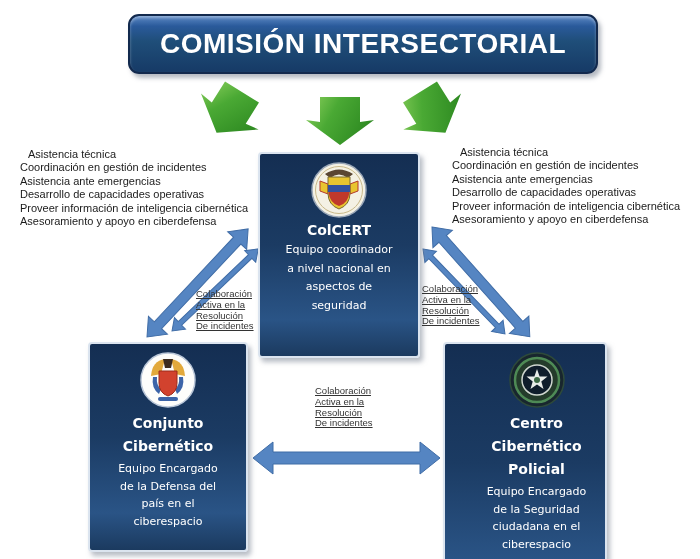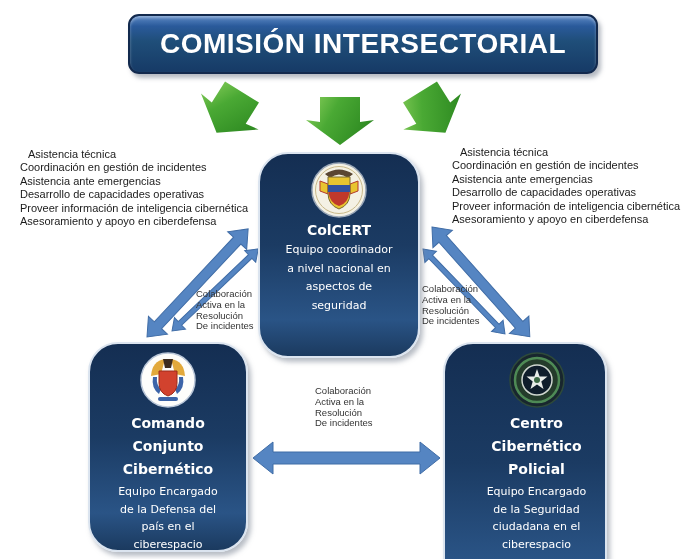--- a/index.html
+++ b/index.html
@@ -15,21 +15,21 @@
     box-shadow:3px 4px 4px rgba(110,120,135,.5), inset 0 2px 3px rgba(255,255,255,.35);
     display:flex; align-items:center; justify-content:center;
   }
   .title-box h1{ color:#fff; font-size:28px; font-weight:bold; letter-spacing:.5px; }
 
   
   #arrows{ position:absolute; left:0; top:0; z-index:1; }
 
   
   .node{
-    position:absolute; z-index:2; border-radius:30px;
+    position:absolute; z-index:2; border-radius:4px;
     border:2px solid #dbe4ef;
     background:linear-gradient(180deg,#142e52 0%,#1b3b63 45%,#2a5486 82%,#1b3a5f 100%);
     box-shadow:3px 4px 5px rgba(125,135,150,.55);
     color:#fff; text-align:center; overflow:hidden;
   }
   .node-colcert{ left:258px; top:152px; width:162px; height:206px; }
   .node-comando{ left:88px;  top:342px; width:160px; height:210px; }
   .node-policia{ left:443px; top:342px; width:164px; height:268px;padding-left:23px; }
   .emblem{ display:block; margin:7px auto 0 auto; }
   .node-name{ font-family:"DejaVu Sans", sans-serif; font-weight:bold; font-size:14px; line-height:17px; margin-top:3px; }
@@ -38,21 +38,21 @@
   .node-colcert .node-desc div{ line-height:18.5px; }
   .node-comando .node-desc div, .node-policia .node-desc div{ line-height:17.5px; }
 
   
   .svc-list{ position:absolute; z-index:2; font-size:11px; line-height:13.4px; color:#1b1b1b; white-space:nowrap; }
   .svc-left{ left:20px; top:148px; }
   .svc-right{ left:452px; top:146px; }
   .svc-list div:first-child{ padding-left:8px; }
 
   
-  .collab{ position:absolute; z-index:3; font-size:9.5px; line-height:10.8px; color:#333; }
+  .collab{ position:absolute; z-index:3; font-size:9.5px; line-height:10.8px; color:#333;text-decoration:underline; }
   .collab-left{ left:196px; top:289px; }
   .collab-right{ left:422px; top:284px; }
   .collab-center{ left:315px; top:386px; }
 </style>
 </head>
 <body>
 
 <div id="stage">
 
   <svg id="arrows" width="700" height="559" viewBox="0 0 700 559">
@@ -138,21 +138,20 @@
       <circle cx="29" cy="29" r="27" fill="#fdfdfb" stroke="#b9c6d8" stroke-width="1.5"></circle>
       <path d="M12 25 Q13 10 26 8 L22 23 Z" fill="#e2a93b"></path>
       <path d="M46 25 Q45 10 32 8 L36 23 Z" fill="#e2a93b"></path>
       <path d="M24 8 h10 l-2 9 h-6 z" fill="#3d2c1e"></path>
       <path d="M14 26 q-2 11 6 17 l2 -5 q-5 -4 -4 -12 z" fill="#3c64a8"></path>
       <path d="M44 26 q2 11 -6 17 l-2 -5 q5 -4 4 -12 z" fill="#3c64a8"></path>
       <path d="M20 20 h18 v12 q0 10 -9 13 q-9 -3 -9 -13 z" fill="#d2422e" stroke="#9c2a1a"></path>
       <rect x="19" y="46" width="20" height="4" rx="2" fill="#3c64a8"></rect>
     </svg>
     <div class="node-name node-name-multiline">
-      <div>Comando</div>
       <div>Conjunto</div>
       <div>Cibernético</div>
     </div>
     <div class="node-desc">
       <div>Equipo Encargado</div>
       <div>de la Defensa del</div>
       <div>país en el</div>
       <div>ciberespacio</div>
     </div>
   </div>

